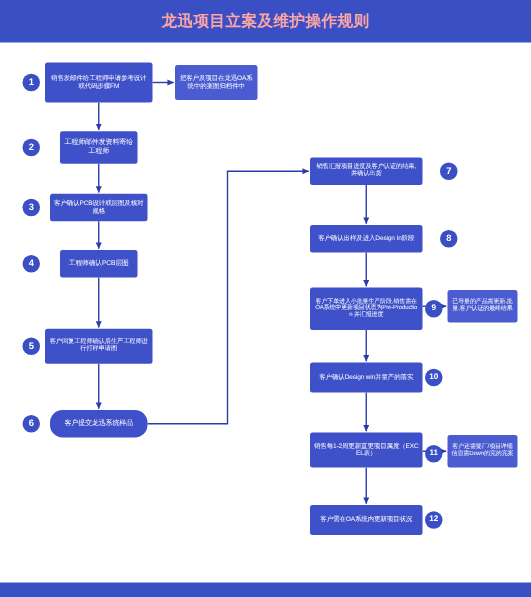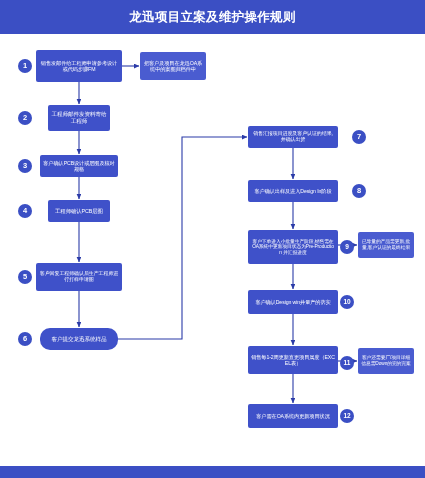--- a/index.html
+++ b/index.html
@@ -30,21 +30,21 @@
     box-sizing: border-box;
   }
   .title-text {
     position: absolute;
     left: 0;
     top: 0;
     width: 425px;
     height: 34px;
     line-height: 34px;
     text-align: center;
-    color: #ffffff;
+    color: #fca5a5;
     font-size: 12.5px;
     font-weight: bold;
     letter-spacing: 0.3px;
   }
   .footer-bar {
     position: absolute;
     left: 0;
     bottom: 0;
     width: 425px;
     height: 12px;

